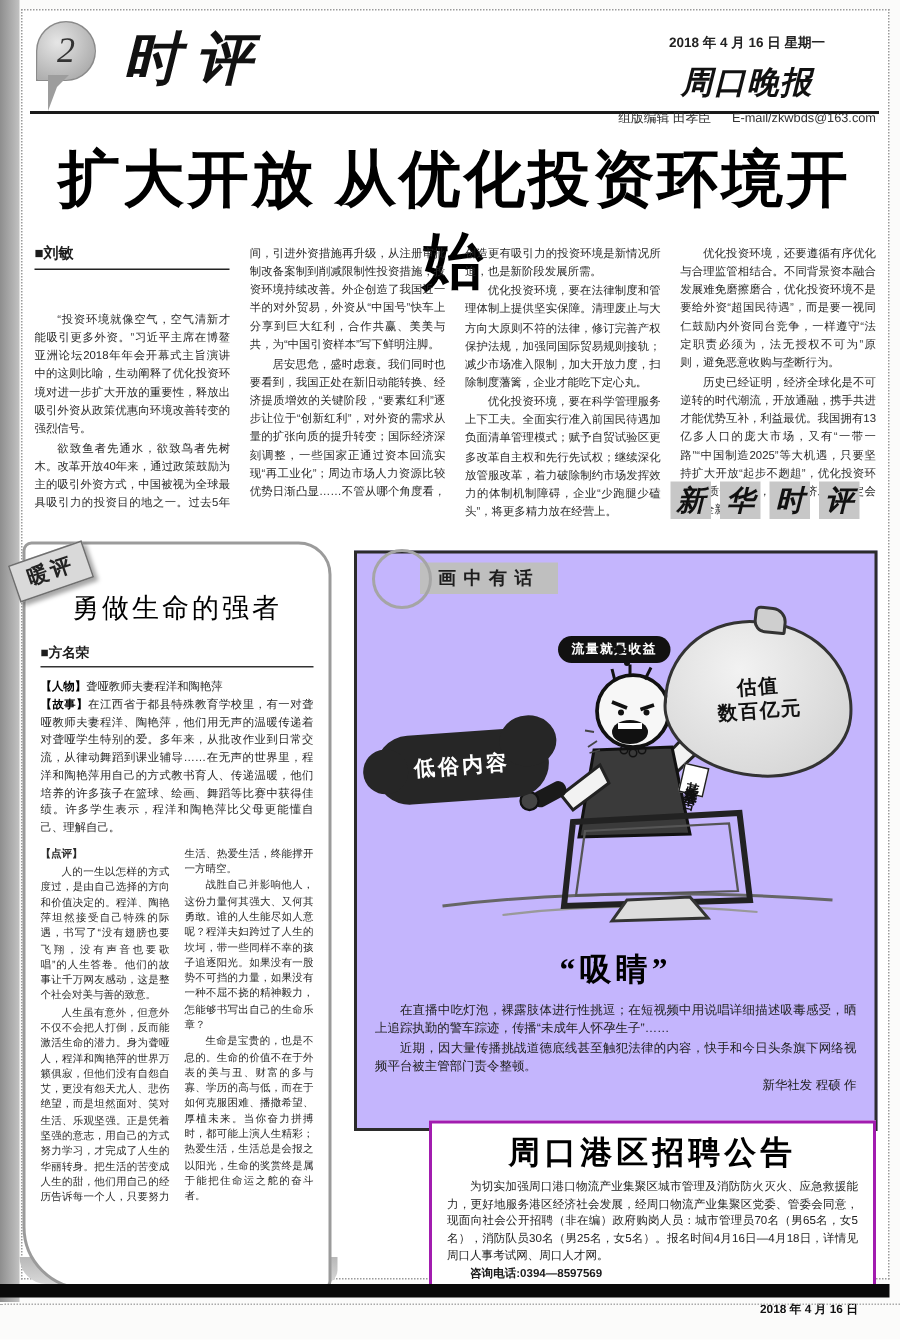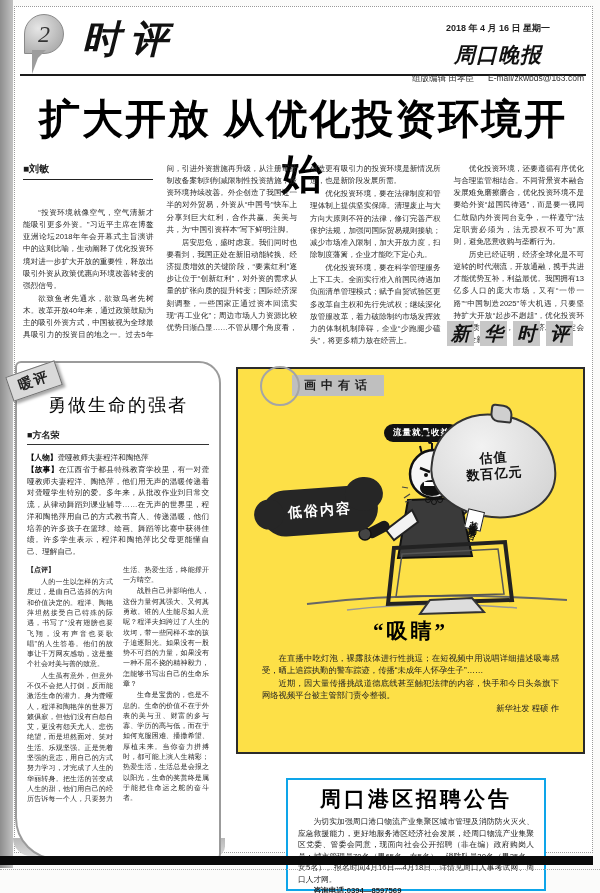--- a/index.html
+++ b/index.html
@@ -37,42 +37,42 @@
   .badge { position:absolute; left:8px; top:368px; transform:rotate(-19deg); background:#d9d9d9; border:1px solid #6f6f6f; padding:3px 9px; font-size:14px; font-weight:bold; letter-spacing:2px; color:#222; box-shadow:2px 3px 3px rgba(0,0,0,.35); z-index:5; }
   .warm-title { text-align:center; font-weight:400; font-size:18px; letter-spacing:2px; margin-top:24px; color:#000; }
   .warm-author { font-size:9px; font-weight:bold; border-bottom:1px solid #333; padding-bottom:2px; margin:12px 0 7px; }
   .warm-story { font-size:7.6px; line-height:1.55; text-align:justify; color:#2a2a2a; }
   .warm-story b { color:#000; }
   .warm-comment { margin-top:7px; column-count:2; column-gap:10px; font-size:7px; line-height:1.47; text-align:justify; color:#2a2a2a; height:322px; overflow:hidden; }
   .warm-comment .lbl { font-weight:bold; display:block; margin-bottom:2px; }
   .warm-comment p { text-indent:2em; margin-bottom:1px; }
 
   
-  .cartoon-box { position:absolute; left:236px; top:367px; width:349px; height:387px; border:2px solid #2b2b2b; background:#fde047; padding:6px 24px; }
+  .cartoon-box { position:absolute; left:236px; top:367px; width:349px; height:387px; border:2px solid #2b2b2b; background:#c4b5fd; padding:6px 12px; }
   .cartoon-label { position:relative; margin-left:30px; display:inline-block; background:#bfbfbf; padding:2px 12px; font-size:12px; font-weight:bold; letter-spacing:5px; color:#1d1d1d; }
   .cartoon-label::before { content:""; position:absolute; left:-32px; top:-9px; width:36px; height:36px; border:2px solid #a5a5a5; border-radius:50%; }
   .cartoon-art { position:relative; height:218px; margin-top:2px; }
   .cartoon-art svg { position:absolute; inset:0; }
   .thought { position:absolute; left:122px; top:26px; background:#111; color:#fff; font-size:8.5px; font-weight:bold; padding:3px 9px; border-radius:12px; letter-spacing:1px; }
   .thought-dots i { position:absolute; background:#111; border-radius:50%; }
   .cloud { position:absolute; left:0px; top:90px; width:116px; height:46px; background:#262626; border-radius:26px; display:flex; align-items:center; justify-content:center; transform:rotate(-4deg); }
   .cloud::before { content:""; position:absolute; left:-8px; top:8px; width:30px; height:30px; background:#262626; border-radius:50%; }
   .cloud::after { content:""; position:absolute; right:-6px; top:-8px; width:38px; height:34px; background:#262626; border-radius:50%; }
   .cloud-text { position:relative; z-index:2; color:#fff; font-size:14px; font-weight:900; letter-spacing:2px; }
   .bag { position:absolute; right:2px; top:16px; width:126px; height:104px; background:radial-gradient(circle at 38% 32%, #f2f2f2, #cfcfcf); border:2.5px solid #333; border-radius:54% 58% 56% 60% / 62% 66% 52% 50%; display:flex; align-items:center; justify-content:center; transform:rotate(6deg); }
   .bag::before { content:""; position:absolute; top:-12px; left:52px; width:18px; height:14px; background:#cfcfcf; border:2px solid #333; border-radius:4px 10px 2px 8px; }
   .bag-text { transform:rotate(-10deg); text-align:center; font-size:13px; font-weight:900; color:#111; line-height:1.25; letter-spacing:1px; }
   .sash-label { position:absolute; left:204px; top:112px; writing-mode:vertical-rl; background:#fff; border:1.5px solid #222; padding:3px 1px; font-size:9px; font-weight:bold; letter-spacing:2px; transform:rotate(13deg); color:#111; }
-  .cartoon-caption { text-align:center; font-family:"Liberation Serif", serif; font-weight:900; font-size:21px; letter-spacing:3px; margin-top:1px; color:#000; }
+  .cartoon-caption { text-align:center; font-family:"Liberation Serif", serif; font-weight:900; font-size:21px; letter-spacing:3px; margin-top:16px; color:#000; }
   .cartoon-desc { margin-top:7px; font-size:8.3px; line-height:1.5; text-align:justify; color:#222; }
   .cartoon-desc p { text-indent:2em; }
   .cartoon-credit { text-align:right; font-size:8.3px; margin-top:1px; color:#222; }
 
   
-  .notice-box { position:absolute; left:286px; top:778px; width:260px; height:113px; border:2px solid #0ea5e9; background:#fff; padding:5px 10px; }
+  .notice-box { position:absolute; left:286px; top:747px; width:298px; height:113px; border:2px solid #a21caf; background:#fff; padding:5px 10px; }
   .notice-title { text-align:center; font-family:"Liberation Serif", serif; font-weight:900; font-size:21px; letter-spacing:3px; color:#000; }
   .notice-body { margin-top:3px; font-size:7.7px; line-height:1.5; text-align:justify; text-indent:2em; color:#222; }
   .notice-phone { font-size:7.7px; text-indent:2em; margin-top:1px; font-weight:bold; }
   .notice-sig, .notice-date { text-align:right; font-size:7.9px; font-weight:bold; margin-top:1px; color:#111; }
 </style>
 </head>
 <body>
 
 <div class="scan-strip"></div>
 <div class="page-frame"></div>

